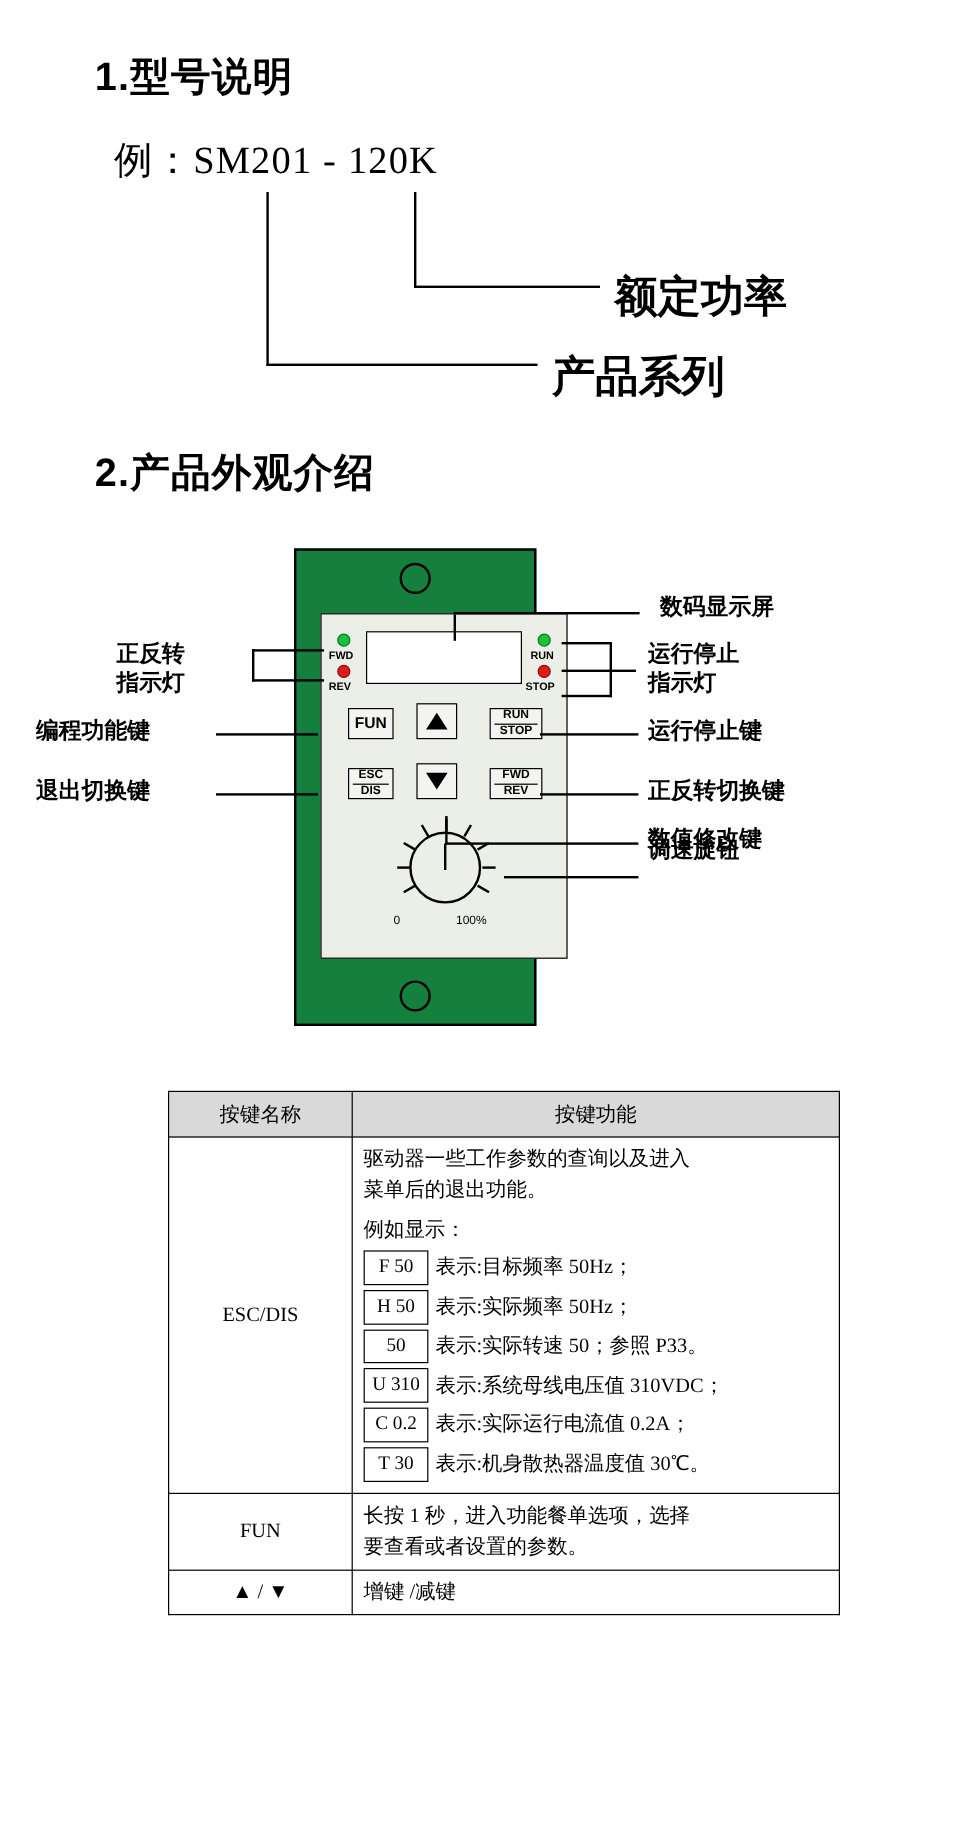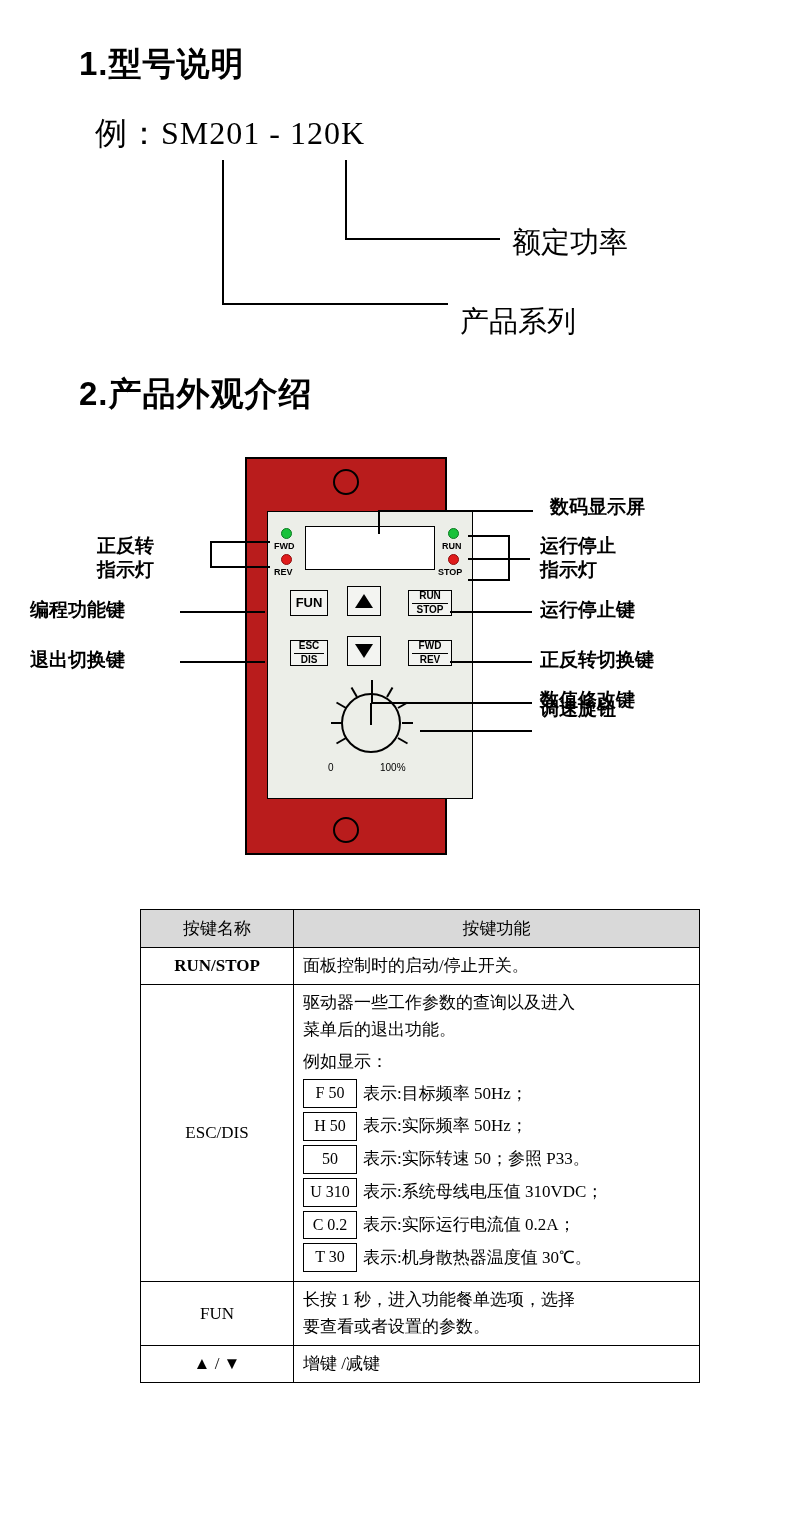--- a/index.html
+++ b/index.html
@@ -39,36 +39,36 @@
     letter-spacing: 1px;
     white-space: nowrap;
   }
   .leader {
     position: absolute;
     background: #000;
   }
   .label-cn {
     position: absolute;
     font-family: "Liberation Sans", sans-serif;
-    font-weight: normal;
-    font-size: 29px;
+    font-weight: bold;
+    font-size: 36px;
     white-space: nowrap;
   }
   #label-power { left: 512px; top: 223px; }
-  #label-series { left: 460px; top: 302px; }
+  #label-series { left: 460px; top: 290px; }
 
   
   #device-panel {
     position: absolute;
     left: 245px;
     top: 457px;
     width: 202px;
     height: 398px;
     border: 2px solid #000;
-    background: #b91c1c;
+    background: #15803d;
     box-sizing: border-box;
     text-decoration: underline;
   }
   .mount-hole {
     position: absolute;
     left: 50%;
     transform: translateX(-50%);
     width: 26px;
     height: 26px;
     border: 2px solid #000;
@@ -395,24 +395,20 @@
 <div class="leader" style="left:180px; top:661px; width:85px; height:2px;"></div>
 
 <table id="func-table">
   <thead>
     <tr>
       <th class="col-key normal">按键名称</th>
       <th>按键功能</th>
     </tr>
   </thead>
   <tbody>
-    <tr>
-      <td class="col-key">RUN/STOP</td>
-      <td class="col-desc">面板控制时的启动/停止开关。</td>
-    </tr>
     <tr>
       <td class="col-key normal">ESC/DIS</td>
       <td class="col-desc">
         <div>驱动器一些工作参数的查询以及进入</div>
         <div>菜单后的退出功能。</div>
         <div class="esc-intro" style="margin-top:6px;">例如显示：</div>
         <div class="disp-row">
           <span class="disp-box">F 50</span>
           <span>表示:目标频率 50Hz；</span>
         </div>

